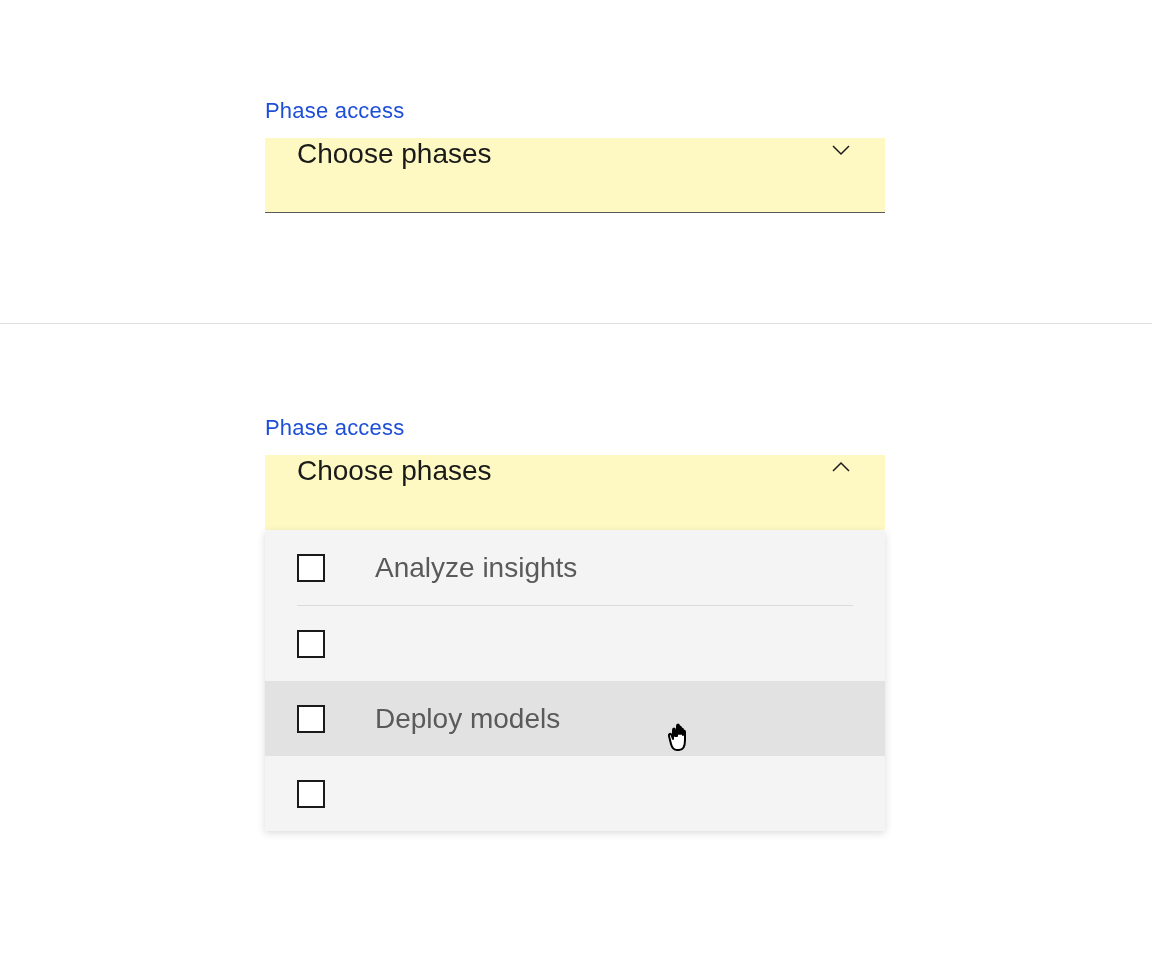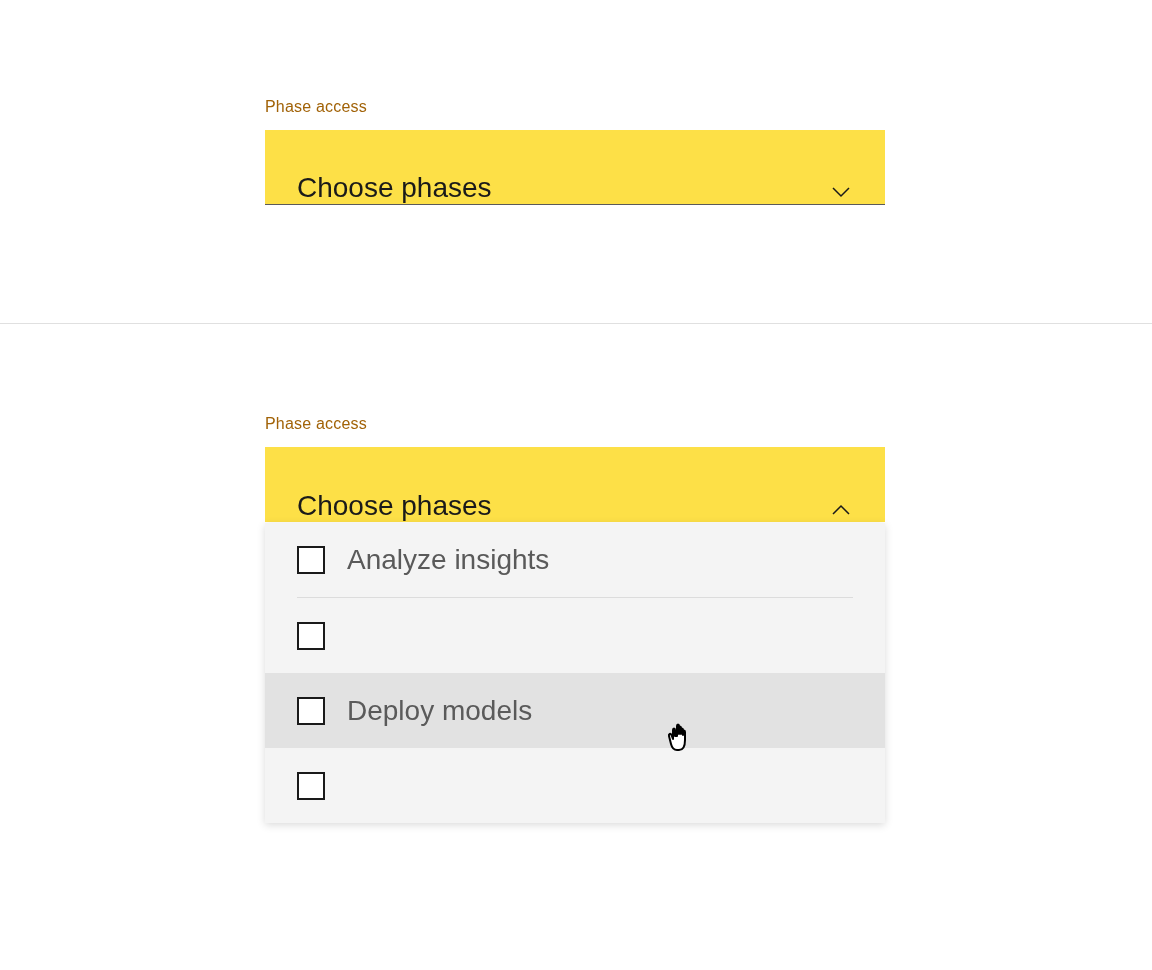--- a/index.html
+++ b/index.html
@@ -28,34 +28,34 @@
       right: 0;
       height: 1px;
       background: #e0e0e0;
     }
     .section-2 {
       padding-top: 92px;
       position: absolute;
       top: 323px;
     }
     .label {
-      font-size: 16px;
-      color: #a16207;
+      font-size: 22px;
+      color: #1d4ed8;
       font-weight: 400;
       letter-spacing: 0.2px;
       margin-bottom: 14px;
     }
     .dropdown {
       width: 620px;
       height: 75px;
-      background: #fde047;
+      background: #fef9c3;
       border: none;
       border-bottom: 1px solid #5a5a5a;
       display: flex;
-      align-items: flex-end;
+      align-items: flex-start;
       justify-content: space-between;
       padding: 0 32px;
       cursor: pointer;
     }
     .dropdown-open {
       border-bottom: none;
     }
     .dropdown-label {
       font-size: 28px;
       color: #1a1a1a;
@@ -88,20 +88,21 @@
       position: relative;
     }
     .menu-item-inner {
       display: flex;
       align-items: center;
       width: 100%;
       height: 100%;
     }
     .menu-item:not(:last-child) .menu-item-inner {
       border-bottom: 1px solid #dcdcdc;
+      gap: 28px;
     }
     .menu-item.hovered {
       background: #e2e2e2;
     }
     
     .menu-item.before-hovered .menu-item-inner {
       border-bottom: none;
     }
     .menu-item.hovered .menu-item-inner {
       border-bottom: none;

